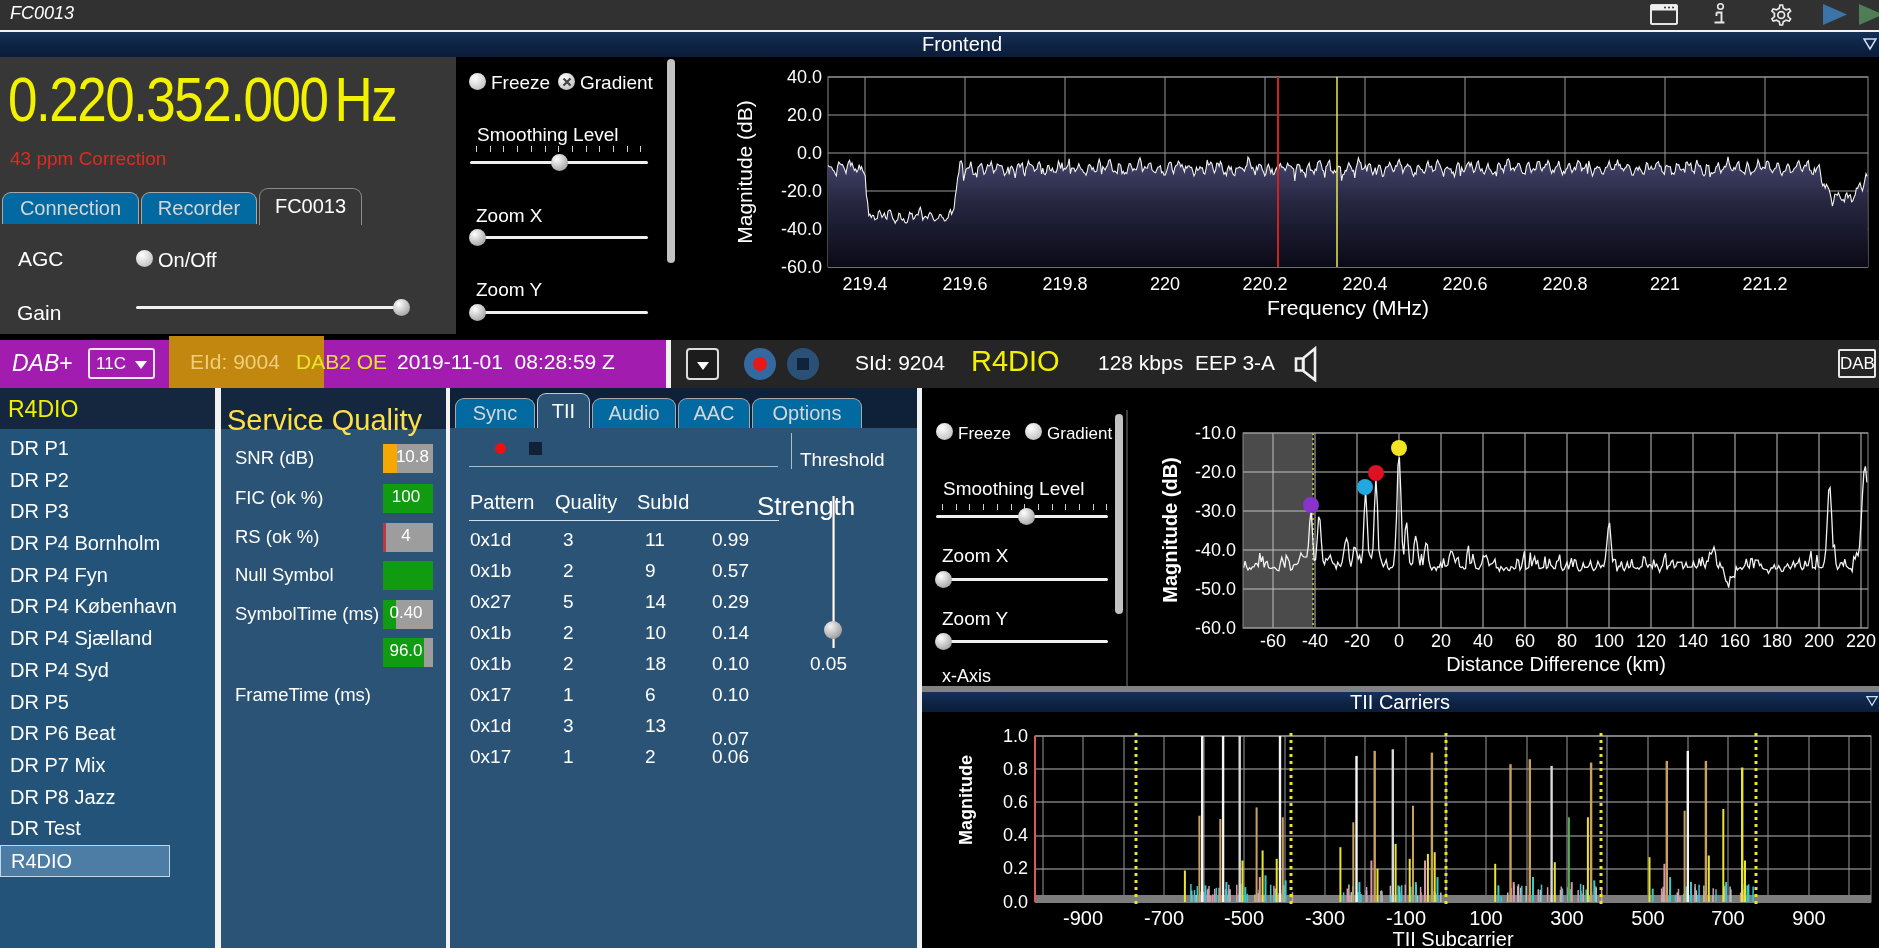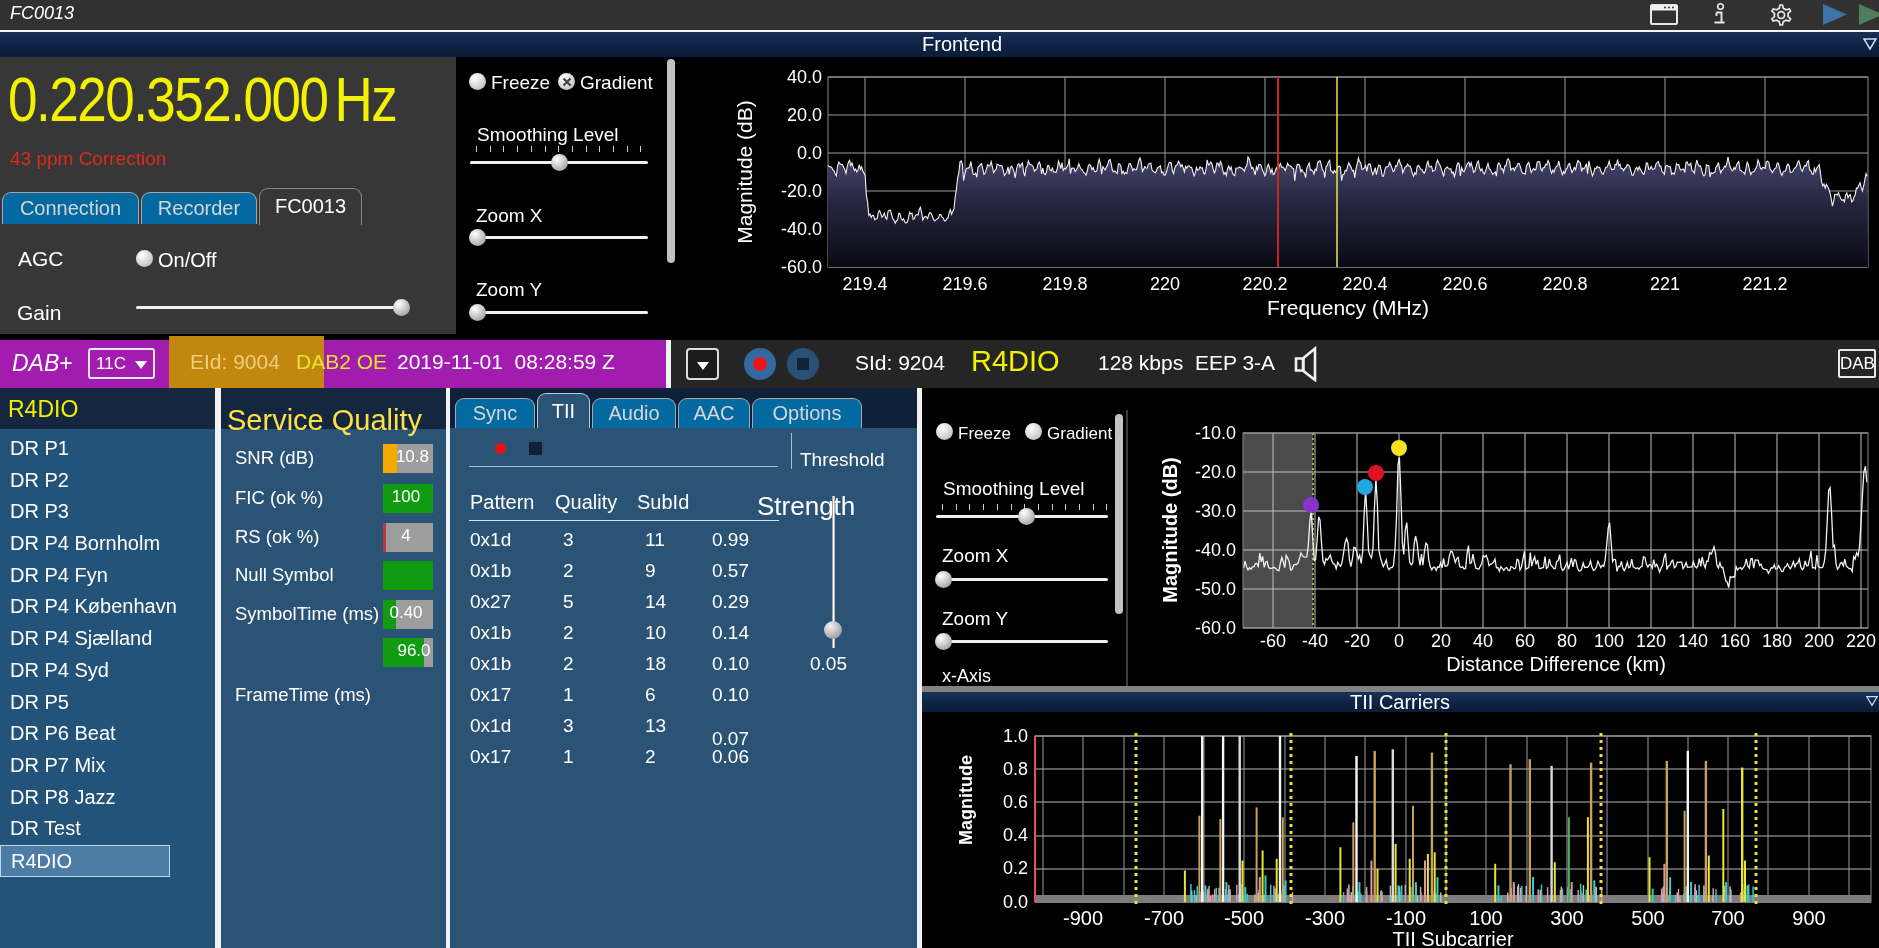--- a/index.html
+++ b/index.html
@@ -241,21 +241,21 @@
           <span style="position:absolute;left:0px;top:0;width:50px;height:29px;background:#109b10;"></span>
         </div>
         <div class="sqrow" style="left:14px;top:215px;">SymbolTime (ms)</div>
         <div class="sqbar" style="top:212px;">
           <span style="position:absolute;left:0px;top:0;width:13px;height:29px;background:#109b10;"></span>
           <span style="position:absolute;left:0;top:3px;width:46px;text-align:center;color:#fff;font-size:17px;">0.40</span>
         </div>
         <div class="sqrow" style="left:14px;top:253px;margin-top:43px;">FrameTime (ms)</div>
         <div class="sqbar" style="top:250px;">
           <span style="position:absolute;left:0px;top:0;width:41px;height:29px;background:#109b10;"></span>
-          <span style="position:absolute;left:8px;top:3px;width:46px;text-align:center;color:#fff;font-size:17px;">96.0</span>
+          <span style="position:absolute;left:0;top:3px;width:46px;text-align:center;color:#fff;font-size:17px;">96.0</span>
         </div>
   </div>
   <div class="abs whitesep" style="left:446px;top:0;width:4px;height:560px;"></div>
 
   <div class="abs" style="left:450px;top:0;width:467px;height:560px;background:#2b5376;">
     <div class="abs navyhdr" style="left:0;top:0;width:467px;height:40px;background:#0e2138;"></div>
     <div class="tabgray" style="left:5px;top:10px;width:80px;height:30px;font-size:20px;line-height:29px;">Sync</div>
     <div class="abs" style="left:87px;top:5px;width:53px;height:35px;background:#2b5376;border:1px solid #b8cce0;border-bottom:none;border-radius:9px 9px 0 0;color:#fff;font-size:20px;line-height:34px;text-align:center;">TII</div>
     <div class="tabgray" style="left:142px;top:10px;width:84px;height:30px;font-size:20px;line-height:29px;">Audio</div>
     <div class="tabgray" style="left:228px;top:10px;width:72px;height:30px;font-size:20px;line-height:29px;">AAC</div>

